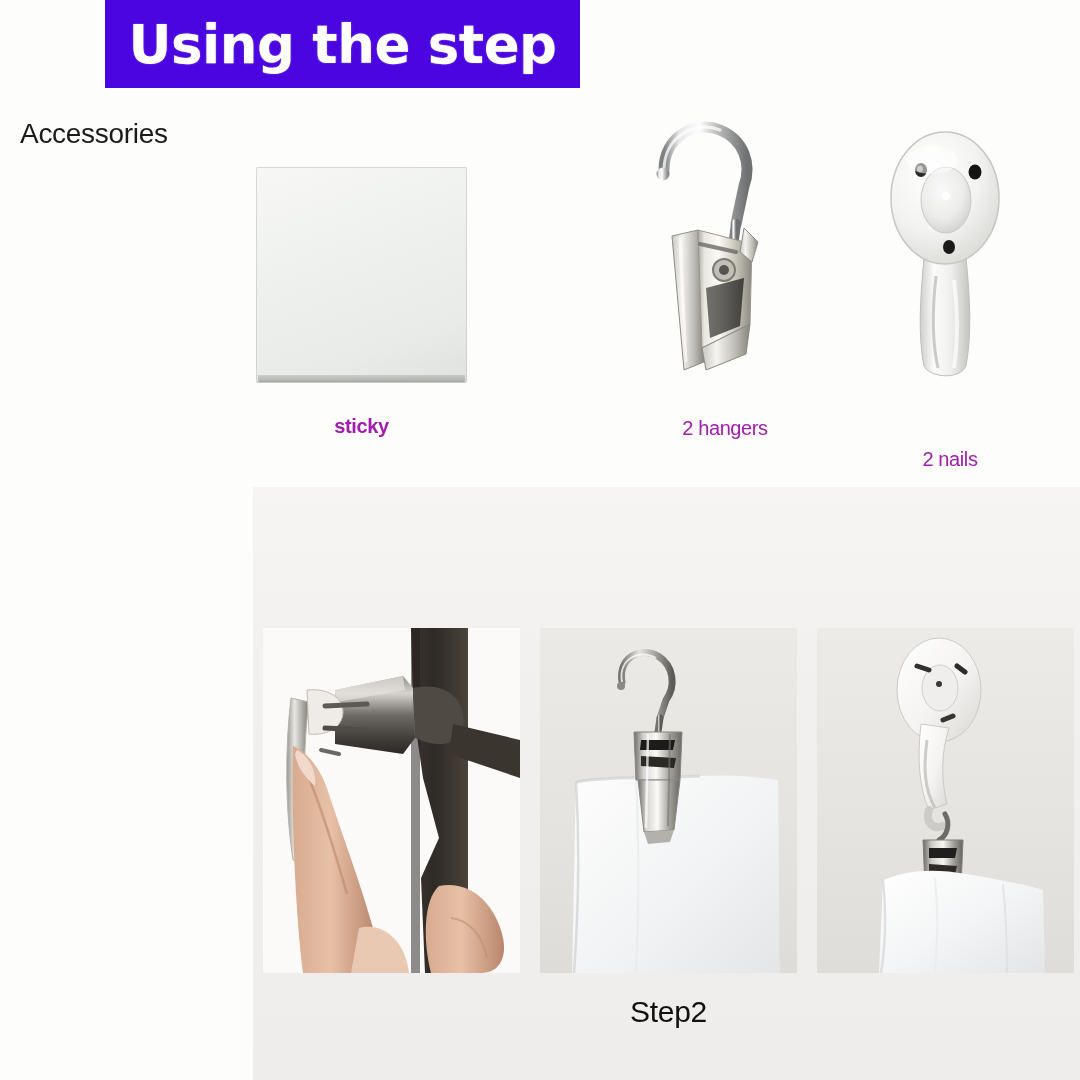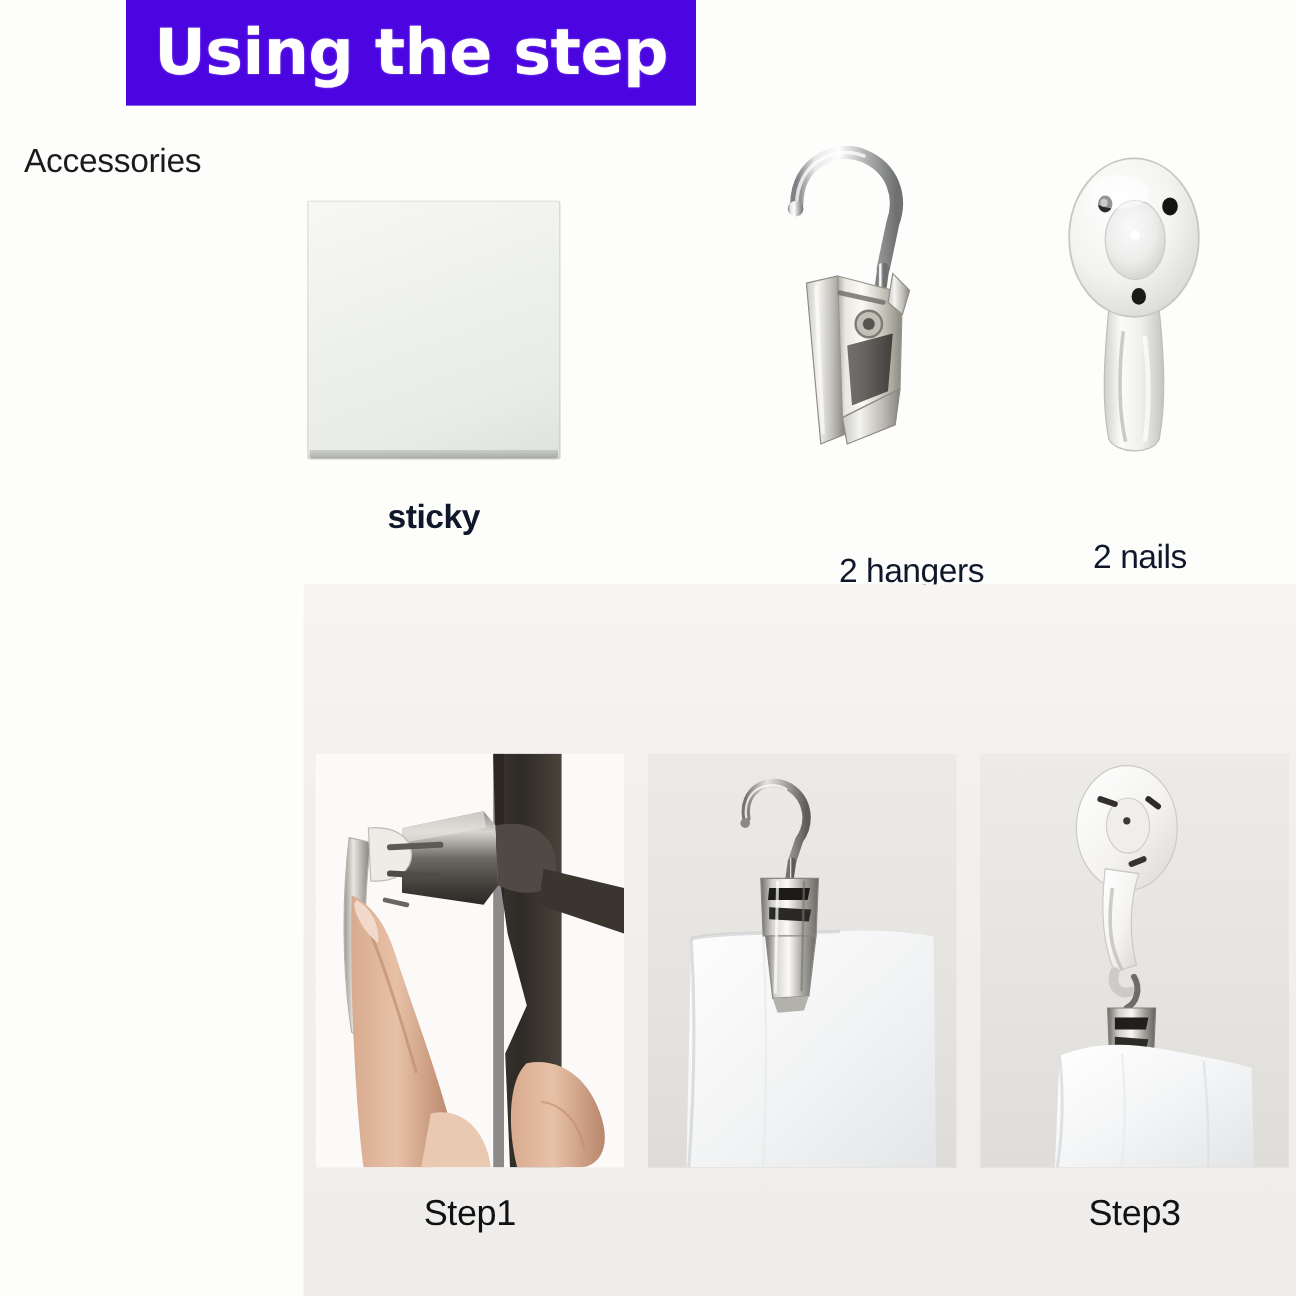--- a/index.html
+++ b/index.html
@@ -47,22 +47,22 @@
     font-family: "Liberation Sans", sans-serif;
     letter-spacing: -0.3px;
   }
 
   
   .accessory {
     position: absolute;
   }
   .accessory-label {
     position: absolute;
-    font-size: 28px;
-    color: #0f172a;
+    font-size: 20px;
+    color: #a21caf;
     font-family: "Liberation Sans", sans-serif;
     white-space: nowrap;
     font-weight: 600;
     letter-spacing: -0.4px;
   }
 
   
   #acc-sticky { left: 256px; top: 167px; width: 211px; height: 215px; }
   #sticky-pad {
     width: 100%; height: 100%;
@@ -74,21 +74,21 @@
     content: "";
     position: absolute;
     left: 2px; right: 2px; bottom: 0px; height: 7px;
     background: linear-gradient(180deg,rgba(170,172,168,.45),rgba(140,142,138,.65));
     border-radius: 0 0 2px 2px;
   }
   #sticky-label { left: 256px; top: 415px; width: 211px; text-align: center; font-weight: bold; }
 
   
   #acc-hanger { left: 640px; top: 112px; width: 165px; height: 270px; }
-  #hanger-label { left: 630px; top: 417px; width: 190px; text-align: right; font-weight: 500; margin-top: 43px; }
+  #hanger-label { left: 630px; top: 417px; width: 190px; text-align: center; font-weight: 500; }
 
   
   #acc-nail { left: 880px; top: 130px; width: 135px; height: 252px; }
   #nail-label { left: 865px; top: 448px; width: 170px; text-align: center; font-weight: 500; }
 
   
   #steps-panel {
     position: absolute;
     left: 253px;
     top: 487px;
@@ -315,21 +315,20 @@
           <path d="M46 150 C58 180, 72 224, 84 266" fill="none" stroke="#c08e72" stroke-width="2.5" opacity=".7"></path>
 
           <path d="M34 122 C46 128, 54 144, 52 158 C42 150, 34 138, 32 126 Z" fill="#f3ddd0" opacity=".9"></path>
 
           <path d="M176 258 C206 252, 232 274, 240 310 C244 330, 236 345, 218 345 L168 345 C160 314, 160 272, 176 258 Z" fill="url(#skin)"></path>
           <path d="M188 290 C206 292, 220 308, 224 330" fill="none" stroke="#c08e72" stroke-width="2" opacity=".6"></path>
 
           <path d="M96 300 C120 294, 142 312, 146 345 L88 345 Z" fill="#eac9b2"></path>
         </svg>
       </div>
-      <div class="step-caption">Step1</div>
     </div>
 
     <div class="step-cell">
       <div class="step-photo" id="photo-2">
         <svg width="257" height="345" viewBox="0 0 257 345">
           <defs>
             <linearGradient id="wall2" x1="0" y1="0" x2="0" y2="1">
               <stop offset="0%" stop-color="#eceae6"></stop>
               <stop offset="60%" stop-color="#e5e3df"></stop>
               <stop offset="100%" stop-color="#dedcd8"></stop>
@@ -372,20 +371,21 @@
           <path d="M101 112 L135 112 L133 122 L100 122 Z" fill="#1c1b19"></path>
           <path d="M101 128 L136 130 L134 140 L101 138 Z" fill="#2a2926"></path>
 
           <path d="M98 152 L140 152 L134 202 L104 204 Z" fill="url(#clipSteel2)" stroke="#8b8983" stroke-width="1"></path>
           <path d="M104 204 L134 202 L130 214 L108 216 Z" fill="#b3b1ab"></path>
 
           <path d="M108 106 L106 200" stroke="#ffffff" stroke-width="2.5" opacity=".7"></path>
           <path d="M130 106 L128 198" stroke="#78766f" stroke-width="2" opacity=".6"></path>
         </svg>
       </div>
+      <div class="step-caption">Step2</div>
     </div>
 
     <div class="step-cell">
       <div class="step-photo" id="photo-3">
         <svg width="257" height="345" viewBox="0 0 257 345">
           <defs>
             <linearGradient id="wall3" x1="0" y1="0" x2="0" y2="1">
               <stop offset="0%" stop-color="#edebe8"></stop>
               <stop offset="55%" stop-color="#e6e4e1"></stop>
               <stop offset="100%" stop-color="#dfdddA"></stop>
@@ -432,17 +432,16 @@
 
           <path d="M108 260 L144 258 L140 296 L114 298 Z" fill="url(#clipSteel3)" stroke="#87837d" stroke-width="1"></path>
           <path d="M114 298 L140 296 L137 308 L118 310 Z" fill="#a9a7a1"></path>
 
           <path d="M66 252 C90 242, 116 240, 150 246 C184 252, 214 258, 226 262 L228 345 L62 345 Z" fill="url(#cloth3)"></path>
           <path d="M66 252 C70 290, 68 320, 64 345" fill="none" stroke="#d7d9db" stroke-width="2.5" opacity=".8"></path>
           <path d="M118 250 C122 290, 120 318, 118 345" fill="none" stroke="#e9ebec" stroke-width="2" opacity=".8"></path>
           <path d="M186 256 C190 296, 190 320, 190 345" fill="none" stroke="#dcdee0" stroke-width="2" opacity=".7"></path>
         </svg>
       </div>
-      <div class="step-caption">Step3</div>
     </div>
 
   </div>
 </div>
 
 </body></html>

